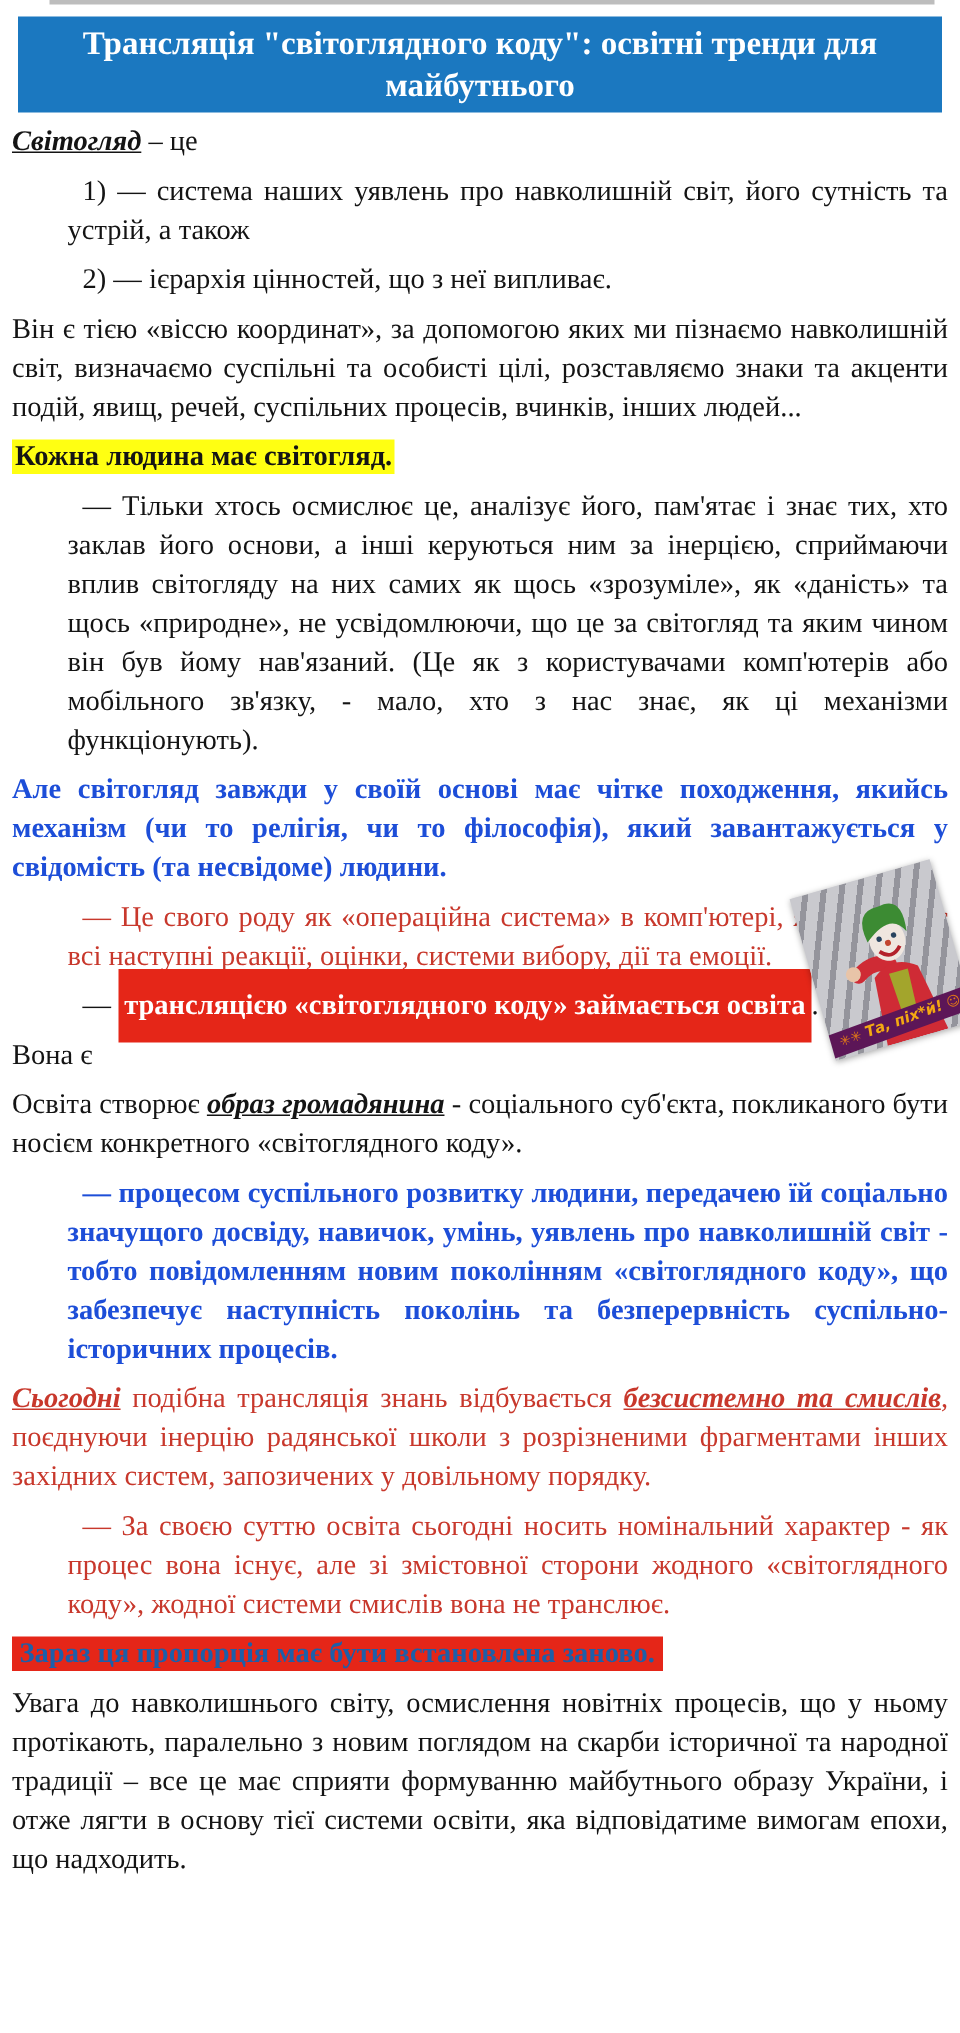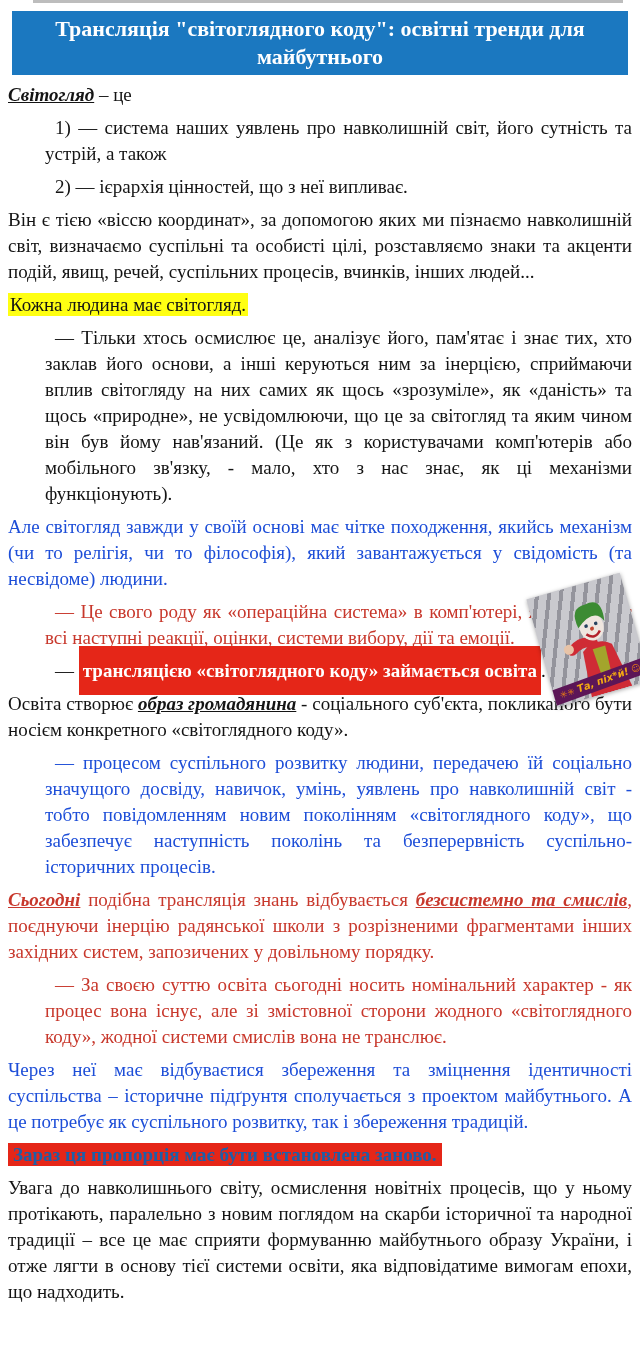--- a/index.html
+++ b/index.html
@@ -24,21 +24,21 @@
     font-weight:bold;
     font-size:22px;
     line-height:28px;
     text-align:center;
     padding:4px 34px;
     box-sizing:border-box;
   }
   .para{margin:7px 0 0 0;}
   .just{text-align:justify;}
   .indent{margin-left:37px;text-indent:10px;}
-  .bold{font-weight:normal;}
+  .bold{font-weight:bold;}
   .blue{color:#1d4ed8;}
   .red{color:#c8382c;}
   .biu{font-weight:bold;font-style:italic;text-decoration:underline;}
   .hl-yellow{background:#ffff12;padding:1px 2px;}
   .hl-redwhite{background:#e52618;color:#ffffff;font-weight:bold;padding:14px 4px;}
   .hl-redblue{background:#e52618;color:#1d5fa9;font-weight:bold;padding:1px 5px;}
   
   .joker{
     position:absolute;top:584px;right:3px;width:97px;height:112px;
     transform:rotate(-16deg);
@@ -79,31 +79,31 @@
 
   <p class="para indent just">— Тільки хтось осмислює це, аналізує його, пам'ятає і знає тих, хто заклав його основи, а інші керуються ним за інерцією, сприймаючи вплив світогляду на них самих як щось «зрозуміле», як «даність» та щось «природне», не усвідомлюючи, що це за світогляд та яким чином він був йому нав'язаний. (Це як з користувачами комп'ютерів або мобільного зв'язку, - мало, хто з нас знає, як ці механізми функціонують).</p>
 
   <p class="para just bold blue">Але світогляд завжди у своїй основі має чітке походження, якийсь механізм (чи то релігія, чи то філософія), який завантажується у свідомість (та несвідоме) людини.</p>
 
   <p class="para indent just red">— Це свого роду як «операційна система» в комп'ютері, яка визначає всі наступні реакції, оцінки, системи вибору, дії та емоції.</p>
 
 
   <p class="para indent"><span>— </span><span class="hl-redwhite">трансляцією «світоглядного коду» займається освіта</span><span>.</span></p>
 
+  <p class="para">Вона є</p>
 
   <p class="para just"><span>Освіта створює </span><span class="biu">образ громадянина</span><span> - соціального суб'єкта, покликаного бути носієм конкретного «світоглядного коду».</span></p>
 
   <p class="para indent just bold blue">— процесом суспільного розвитку людини, передачею їй соціально значущого досвіду, навичок, умінь, уявлень про навколишній світ - тобто повідомленням новим поколінням «світоглядного коду», що забезпечує наступність поколінь та безперервність суспільно-історичних процесів.</p>
 
   <p class="para just red"><span class="biu">Сьогодні</span><span> подібна трансляція знань відбувається </span><span class="biu">безсистемно та смислів</span><span>, поєднуючи інерцію радянської школи з розрізненими фрагментами інших західних систем, запозичених у довільному порядку.</span></p>
 
   <p class="para indent just red">— За своєю суттю освіта сьогодні носить номінальний характер - як процес вона існує, але зі змістовної сторони жодного «світоглядного коду», жодної системи смислів вона не транслює.</p>
 
 
-  <p class="para just blue">Через неї має відбуваєтися збереження та зміцнення ідентичності суспільства – історичне підґрунтя сполучається з проектом майбутнього. А це потребує як суспільного розвитку, так і збереження традицій.</p>
 
   <p class="para"><span class="hl-redblue">Зараз ця пропорція має бути встановлена заново.</span></p>
 
   <p class="para just">Увага до навколишнього світу, осмислення новітніх процесів, що у ньому протікають, паралельно з новим поглядом на скарби історичної та народної традиції – все це має сприяти формуванню майбутнього образу України, і отже лягти в основу тієї системи освіти, яка відповідатиме вимогам епохи, що надходить.</p>
 
   <div class="joker">
     <div class="joker-stairs"></div>
     <svg class="joker-fig" viewBox="0 0 97 112" aria-hidden="true">
       <path d="M30 62 Q42 54 52 60" stroke="#cf2b35" stroke-width="10" fill="none" stroke-linecap="round"></path>
       <circle cx="27" cy="60" r="5" fill="#e8c4a8"></circle>

